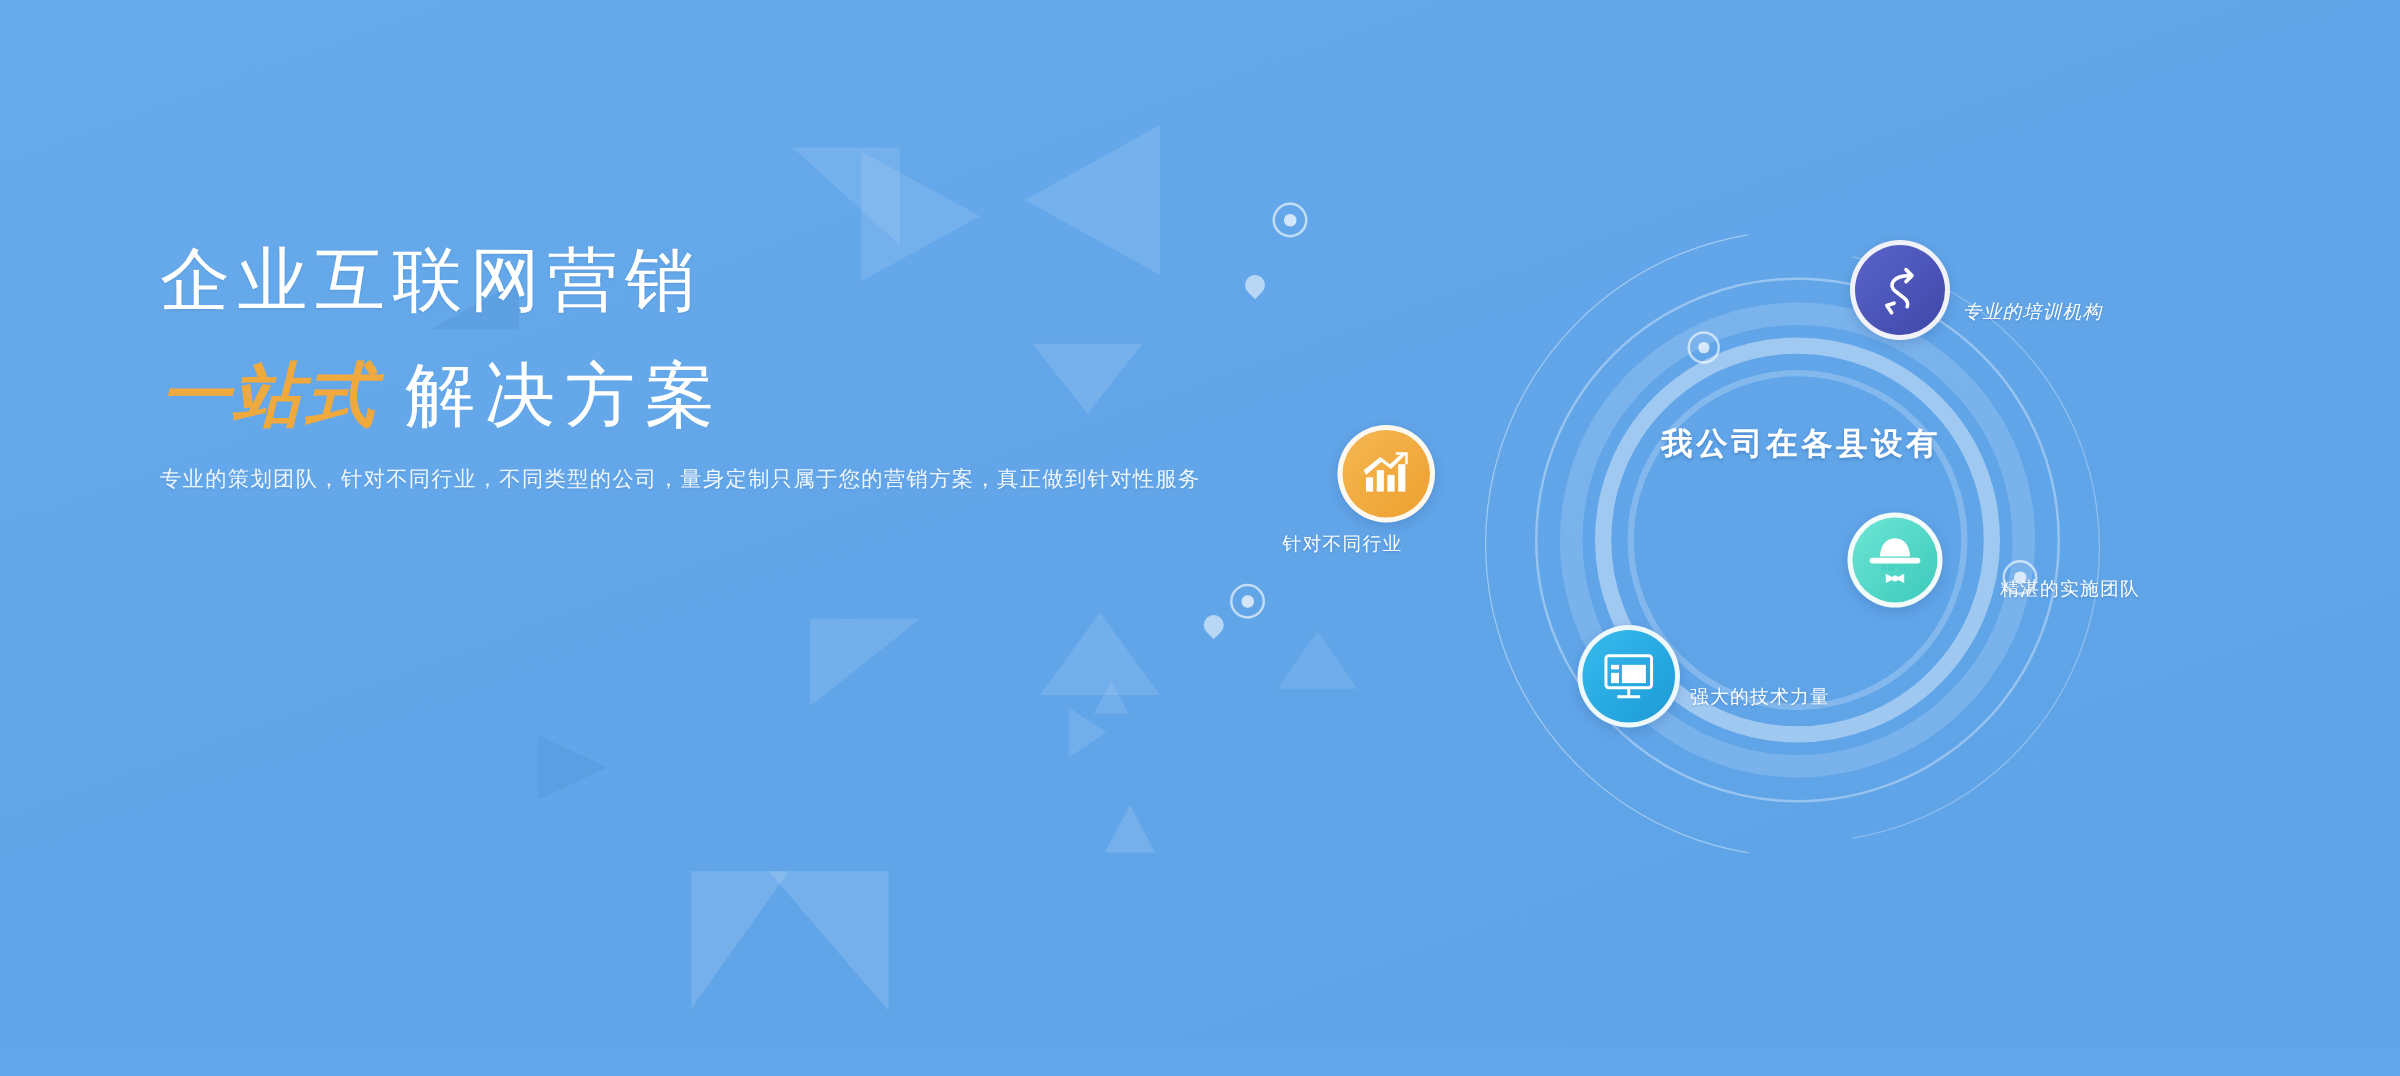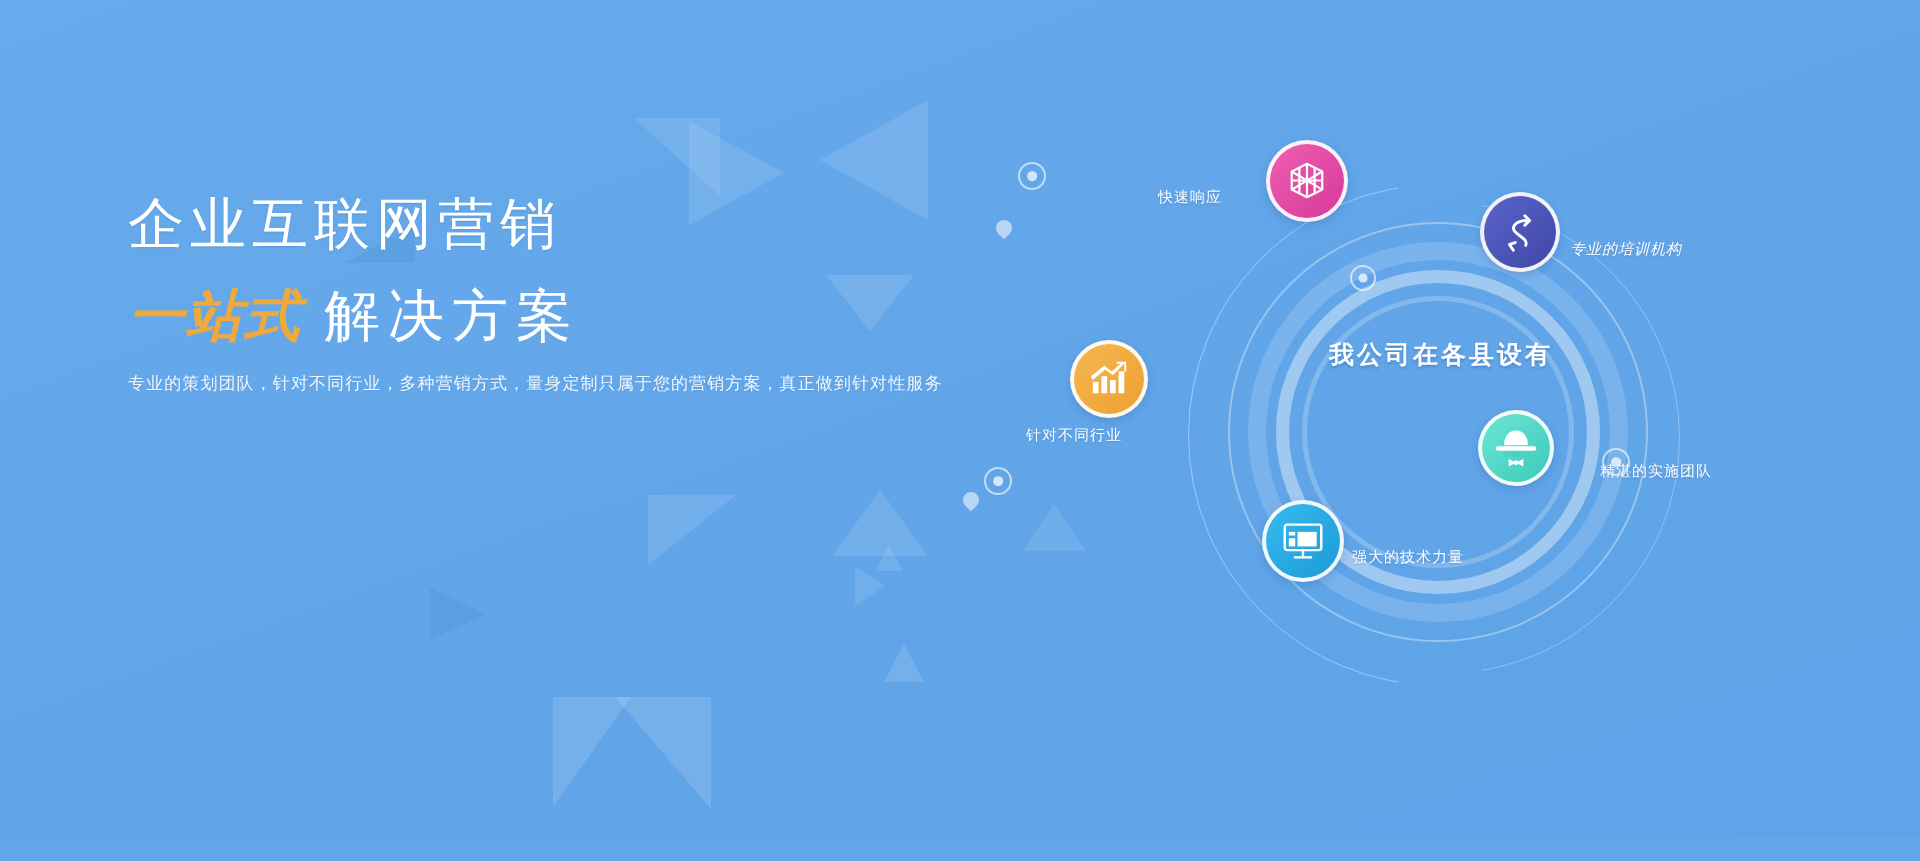--- a/index.html
+++ b/index.html
@@ -143,21 +143,21 @@
 
   <div class="tri" style="left:875px;top:545px;border-left:14px solid transparent;border-right:14px solid transparent;border-bottom:26px solid rgba(255,255,255,.10);"></div>
 
   <div class="tri" style="left:1022px;top:505px;border-left:32px solid transparent;border-right:32px solid transparent;border-bottom:46px solid rgba(255,255,255,.09);"></div>
 
   <div id="copy">
     <div class="headline1">企业互联网营销</div>
     <div class="headline2">
       <span class="accent">一站式</span><span class="rest">解决方案</span>
     </div>
-    <div class="sub2">专业的策划团队，针对不同行业，多种营销方式，量身定制只属于您的营销方案，真正做到针对性服务</div>
+    <div class="sub2">专业的策划团队，针对不同行业，不同类型的公司，量身定制只属于您的营销方案，真正做到针对性服务</div>
   </div>
 
   <div id="graphic">
 
     <div class="arc-dashed"></div>
     <div class="arc-dashed2"></div>
 
     <div class="ring ring-outer-thin"></div>
     <div class="ring ring-glow"></div>
     <div class="ring ring-mid"></div>
@@ -167,32 +167,20 @@
       <div class="center-line1">我公司在各县设有</div>
     </div>
 
     <div class="target" style="left:-62px;top:52px;width:28px;height:28px;"></div>
     <div class="target" style="left:270px;top:155px;width:26px;height:26px;"></div>
     <div class="target" style="left:-96px;top:357px;width:28px;height:28px;"></div>
     <div class="target" style="left:522px;top:338px;width:28px;height:28px;"></div>
     <div class="pin" style="left:-84px;top:110px;"></div>
     <div class="pin" style="left:-117px;top:382px;"></div>
 
-    <div class="node" style="left:186px;top:30px;">
-      <div class="bubble" style="width:82px;height:82px;background:linear-gradient(135deg,#ef5fb0,#d6399a);">
-        <svg width="42" height="42" viewBox="0 0 44 44">
-          <g fill="none" stroke="#ffffff" stroke-width="2.3" stroke-linejoin="round">
-            <path d="M22 4 L38 12 L38 31 L22 39 L6 31 L6 12 Z"></path>
-            <path d="M22 4 L22 39 M6 12 L38 31 M38 12 L6 31"></path>
-            <path d="M14 8 L14 35 M30 8 L30 35 M6 21.5 L38 21.5"></path>
-          </g>
-        </svg>
-      </div>
-      <div class="caption" style="left:-108px;top:48px;">快速响应</div>
-    </div>
 
     <div class="node" style="left:400px;top:82px;font-style:italic;">
       <div class="bubble" style="width:80px;height:80px;background:linear-gradient(135deg,#5a63c9,#3f48a8);">
         <svg width="46" height="46" viewBox="0 0 48 48">
           <g fill="none" stroke="#ffffff" stroke-width="3" stroke-linecap="round" stroke-linejoin="round">
             <path d="M32 12 C 18 12, 14 20, 20 25 C 26 30, 32 32, 30 38"></path>
             <path d="M29 7 L34 12 L29 17"></path>
             <path d="M17 43 L13 37 L19 35"></path>
           </g>
         </svg>

